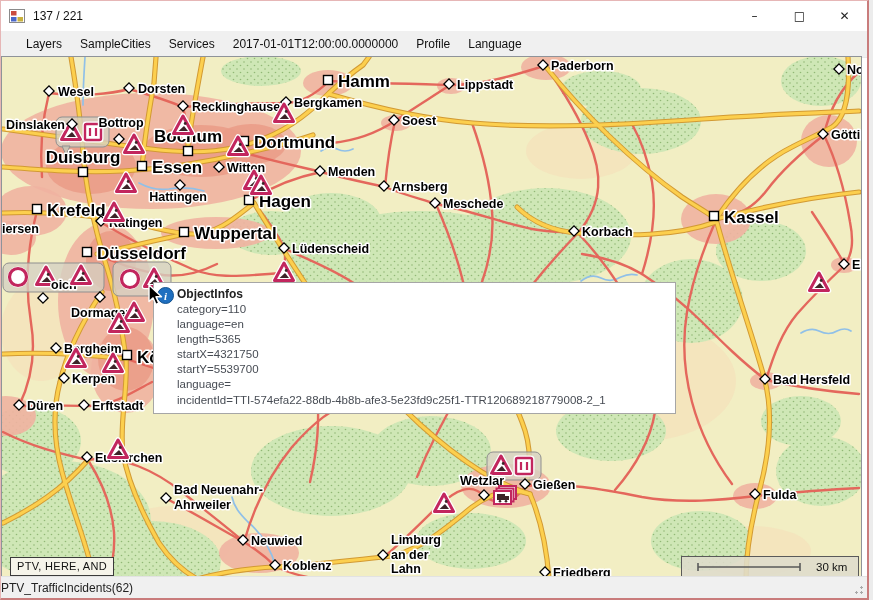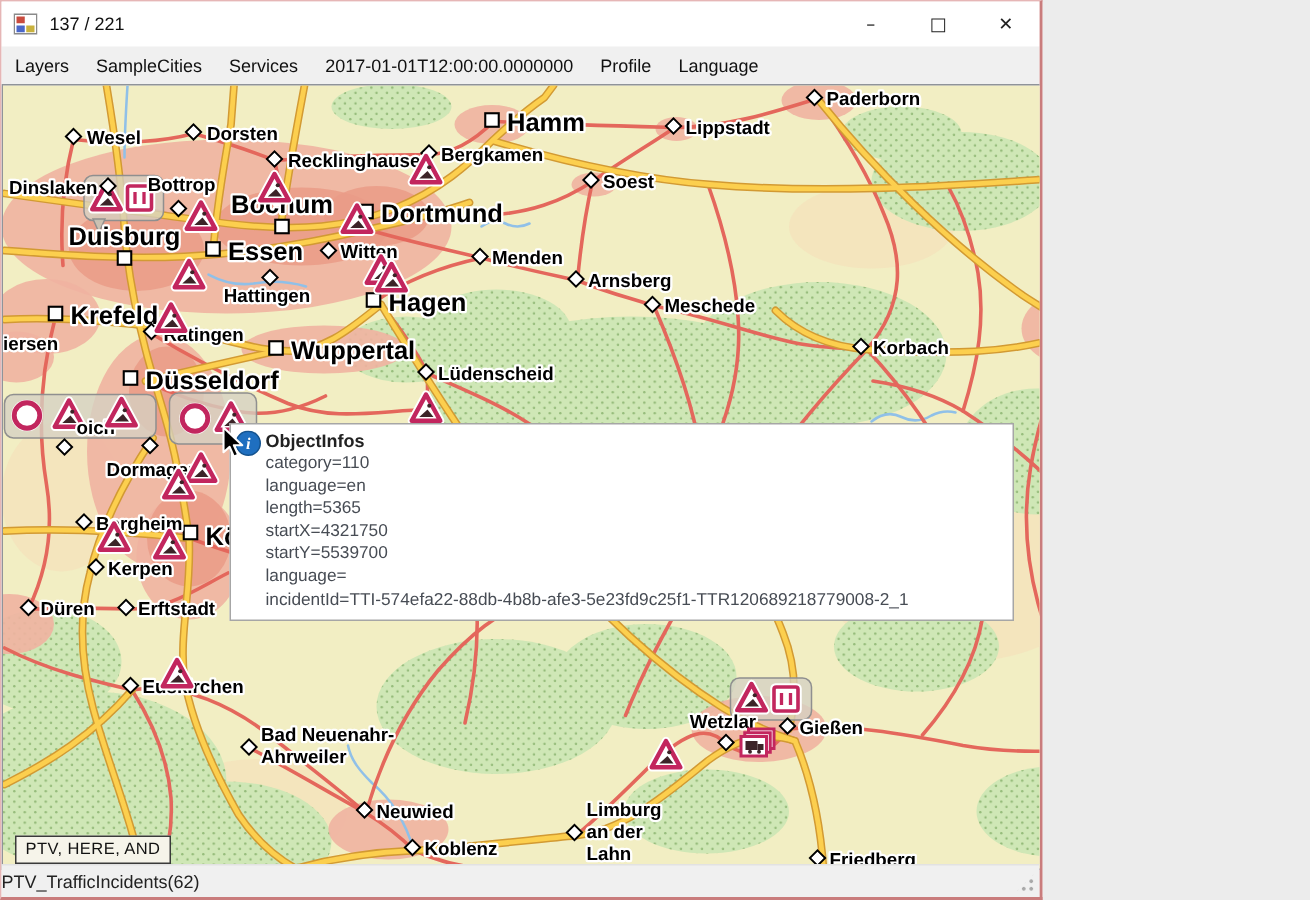--- a/index.html
+++ b/index.html
@@ -1,24 +1,24 @@
 <!DOCTYPE html>
 <html><head>
 <meta charset="utf-8">
 <style>
   html,body{margin:0;padding:0;background:#ececec;font-family:"Liberation Sans",sans-serif;}
-  .window{position:relative;width:695px;height:600px;background:#fff;box-sizing:border-box;
+  .window{position:relative;width:869px;height:600px;background:#fff;box-sizing:border-box;
     border-top:1px solid #e6b6b6;border-left:1px solid #e6b6b6;border-right:2px solid #c97c7c;border-bottom:2px solid #c97c7c;overflow:hidden;}
   .titlebar{position:absolute;top:0;left:0;right:0;height:30px;background:#fff;display:flex;align-items:center;}
   .app-icon{margin-left:8px;width:16px;height:16px;display:inline-block;}
   .title-text{margin-left:8px;font-size:12px;color:#111;}
   .win-controls{position:absolute;right:0;top:0;height:30px;display:flex;}
   .win-btn{width:45px;height:30px;display:flex;align-items:center;justify-content:center;
     font-size:12px;color:#222;background:transparent;border:0;padding:0;font-family:"DejaVu Sans",sans-serif;}
-  .menubar{position:absolute;top:30px;left:0;right:0;height:26px;background:#f0f0f0;display:flex;align-items:center;border-bottom:1px solid #e8e8e8;}
+  .menubar{position:absolute;top:30px;left:0;right:0;height:26px;background:#f0f0f0;display:flex;align-items:center;border-bottom:1px solid #e8e8e8;padding-left:16px;}
   .menu-item{padding:0 9px;font-size:12px;color:#111;height:26px;display:flex;align-items:center;cursor:default;}
   .map-wrap{position:absolute;top:56px;left:1px;width:859px;height:522px;background:#f2eec3;outline:1px solid #8f9399;overflow:hidden;}
   #map-svg{position:absolute;top:0;left:0;}
   .attribution{position:absolute;left:8px;top:500px;background:#f6f4ea;border:1px solid #3a3a3a;
     font-size:11px;color:#111;padding:2px 6px 3px 6px;letter-spacing:.3px;}
   .scalebar{position:absolute;left:679px;top:499px;width:178px;height:21px;background:rgba(222,220,204,.88);
     border:1px solid #5a5a5a;display:flex;align-items:center;box-sizing:border-box;}
   .scalebar svg{margin-left:14px;}
   .scale-label{font-size:11.5px;color:#111;margin-left:14px;}
   .tooltip{position:absolute;left:151px;top:225px;width:523px;box-sizing:border-box;background:#fff;border:1px solid #a6a6a6;
@@ -594,20 +594,26 @@
           <rect x="-9" y="-7" width="17" height="13" fill="#fff" stroke="#c2265e" stroke-width="2"></rect>
           <rect x="-6" y="-4" width="8" height="6" fill="#3c2428"></rect>
           <rect x="2" y="-2" width="4" height="4" fill="#3c2428"></rect>
           <circle cx="-3" cy="3.2" r="1.3" fill="#3c2428"></circle>
           <circle cx="3" cy="3.2" r="1.3" fill="#3c2428"></circle>
         </g>
       </svg>
 
     <div class="attribution">PTV, HERE, AND</div>
 
+    <div class="scalebar">
+      <svg width="106" height="10">
+        <path d="M2,1 V9 M2,5 H104 M104,1 V9" stroke="#5a5a5a" stroke-width="1.6" fill="none"></path>
+      </svg>
+      <span class="scale-label">30 km</span>
+    </div>
 
     <div class="tooltip">
       <span class="tt-icon">
         <svg width="17" height="17" viewBox="0 0 17 17">
           <circle cx="8.5" cy="8.5" r="8" fill="#1f6fc0" stroke="#14538f"></circle>
           <text x="8.5" y="12.6" text-anchor="middle" font-size="11" font-family="Liberation Serif,serif" font-weight="bold" font-style="italic" fill="#fff">i</text>
         </svg>
       </span>
       <div class="tt-title">ObjectInfos</div>
       <div class="tt-lines">

